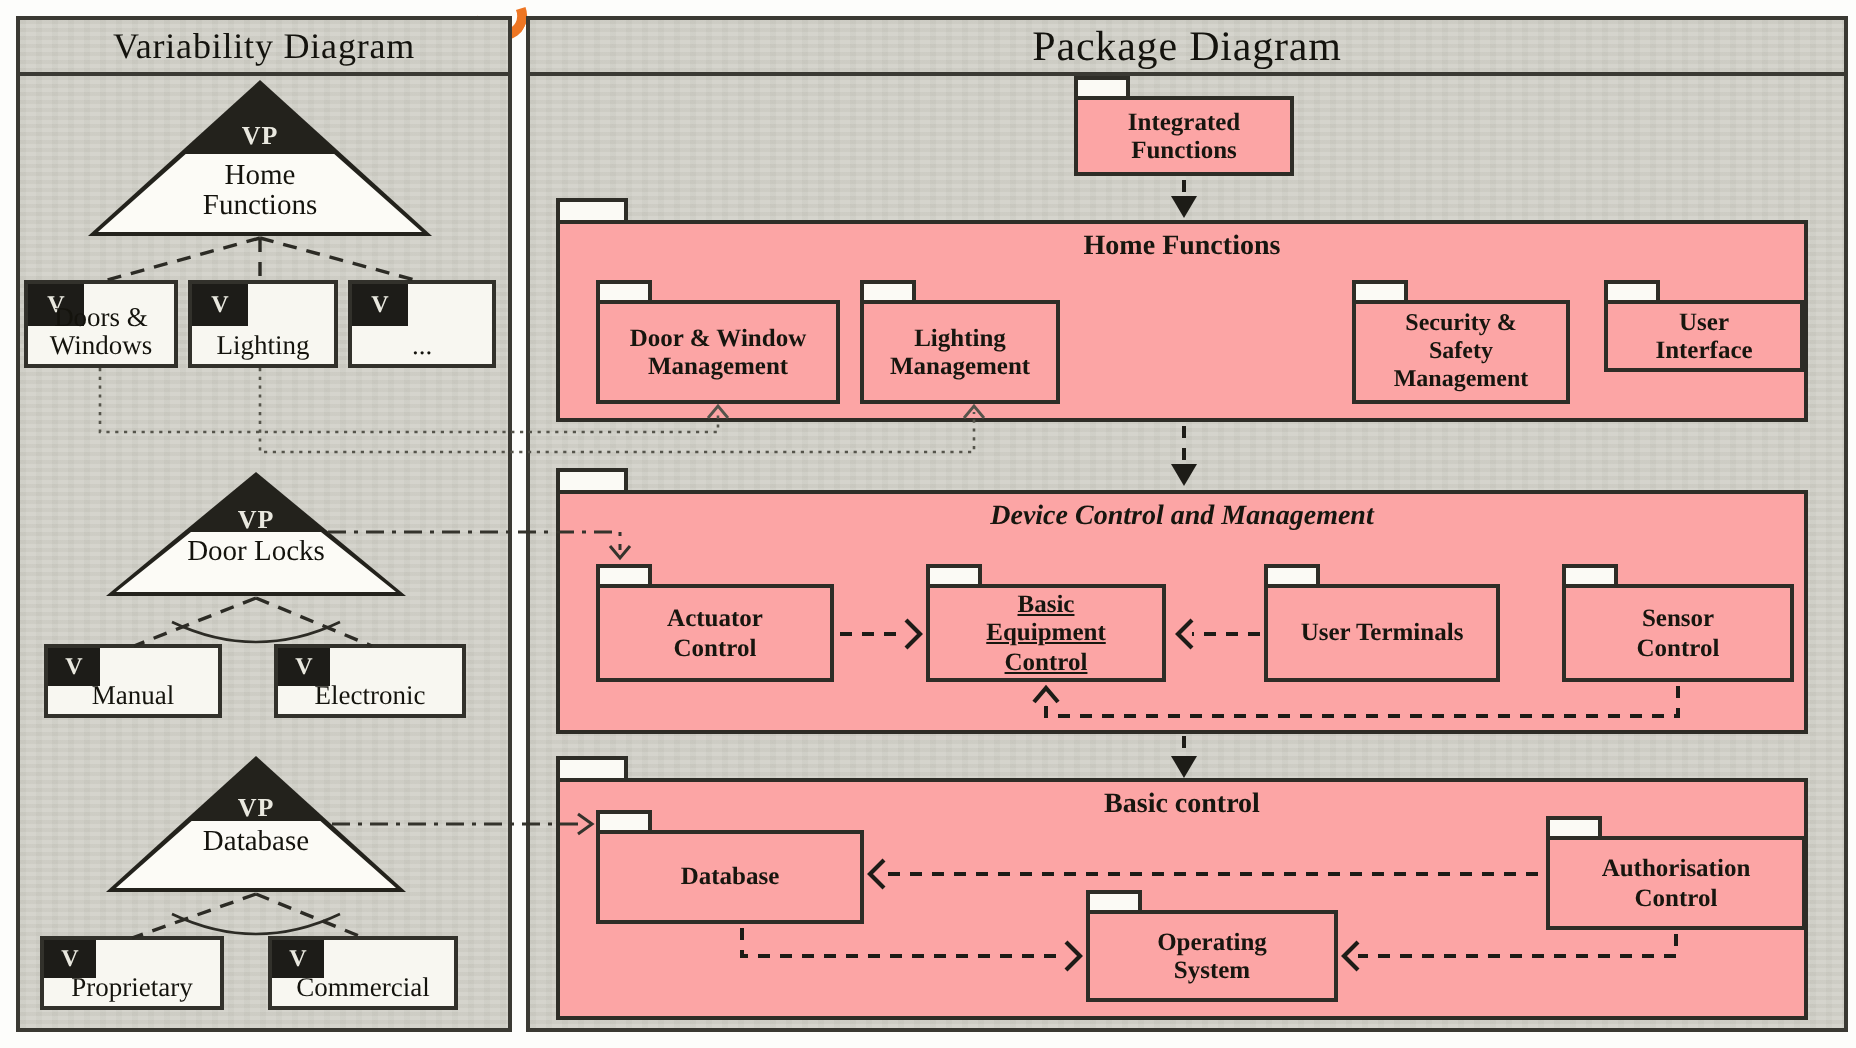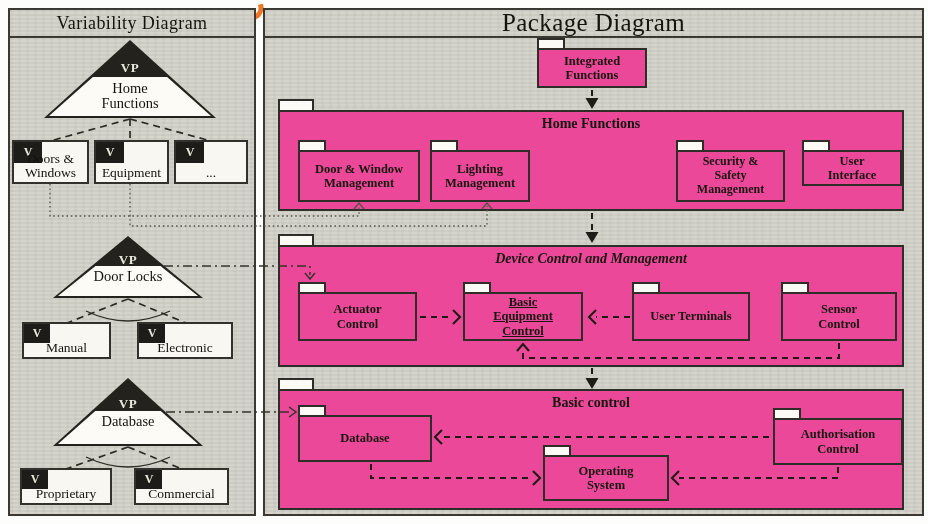--- a/index.html
+++ b/index.html
@@ -8,21 +8,21 @@
 
   
   .panel{position:absolute;background:#d3d2ca;border:2px solid #3a3933;box-sizing:border-box;
          background-image:
            repeating-linear-gradient(0deg, rgba(255,255,255,.05) 0 2px, rgba(60,60,50,.035) 2px 4px),
            repeating-linear-gradient(90deg, rgba(110,110,95,.05) 0 3px, rgba(255,255,255,0) 3px 8px);}
   .panel-title{position:absolute;left:0;top:0;right:0;height:26px;border-bottom:2px solid #3a3933;
          display:flex;align-items:center;justify-content:center;font-size:18px;letter-spacing:.4px;color:#14130e;}
 
   
-  .pkg{position:absolute;background:#ec4899;border:2px solid #2e2d27;box-sizing:border-box;
+  .pkg{position:absolute;background:#fca5a5;border:2px solid #2e2d27;box-sizing:border-box;
        display:flex;align-items:center;justify-content:center;text-align:center;
        font-weight:bold;font-size:12.5px;line-height:1.16;color:#17160f;}
   .pkg::before{content:"";position:absolute;top:-12px;left:-2px;width:28px;height:10px;
        background:#fbfaf5;border:2px solid #2e2d27;border-bottom:none;box-sizing:border-box;}
   .pkg-big{align-items:flex-start;justify-content:center;}
   .pkg-big::before{width:36px;height:11px;top:-13px;}
   .pkg-big .pkg-title{margin-top:4px;font-size:14px;}
   .pkg span{display:inline-block;}
 
   
@@ -69,21 +69,21 @@
         <span style="width:82px;">Home Functions</span>
       </div>
   </div>
 
   <div class="vbox" style="left:12px;top:140px;width:77px;height:44px;">
     <span class="vtab">V</span>
     <span class="vlabel">Doors &amp; Windows</span>
   </div>
   <div class="vbox" style="left:94px;top:140px;width:75px;height:44px;">
     <span class="vtab">V</span>
-    <span class="vlabel">Equipment</span>
+    <span class="vlabel">Lighting</span>
   </div>
   <div class="vbox" style="left:174px;top:140px;width:74px;height:44px;">
     <span class="vtab">V</span>
     <span class="vlabel">...</span>
   </div>
 
   <div class="tri" style="left:53px;top:236px;width:150px;height:62px;">
     <div class="t-out"></div>
     <div class="t-in"></div>
     <div class="vp-tag">VP</div>
@@ -113,21 +113,21 @@
   <div class="vbox" style="left:20px;top:468px;width:92px;height:37px;">
     <span class="vtab small">V</span>
     <span class="vlabel">Proprietary</span>
   </div>
   <div class="vbox" style="left:134px;top:468px;width:95px;height:37px;">
     <span class="vtab small">V</span>
     <span class="vlabel">Commercial</span>
   </div>
 
   <section class="panel" style="left:263px;top:8px;width:661px;height:508px;">
-    <header class="panel-title" style="font-size:25px;">Package Diagram</header>
+    <header class="panel-title" style="font-size:21px;">Package Diagram</header>
   </section>
 
   <div class="pkg" style="left:537px;top:48px;width:110px;height:40px;">
     <span style="width:80px;">Integrated Functions</span>
   </div>
 
   <div class="pkg pkg-big" style="left:278px;top:110px;width:626px;height:101px;">
     <div class="pkg-title">Home Functions</div>
   </div>
   <div class="pkg" style="left:298px;top:150px;width:122px;height:52px;">

